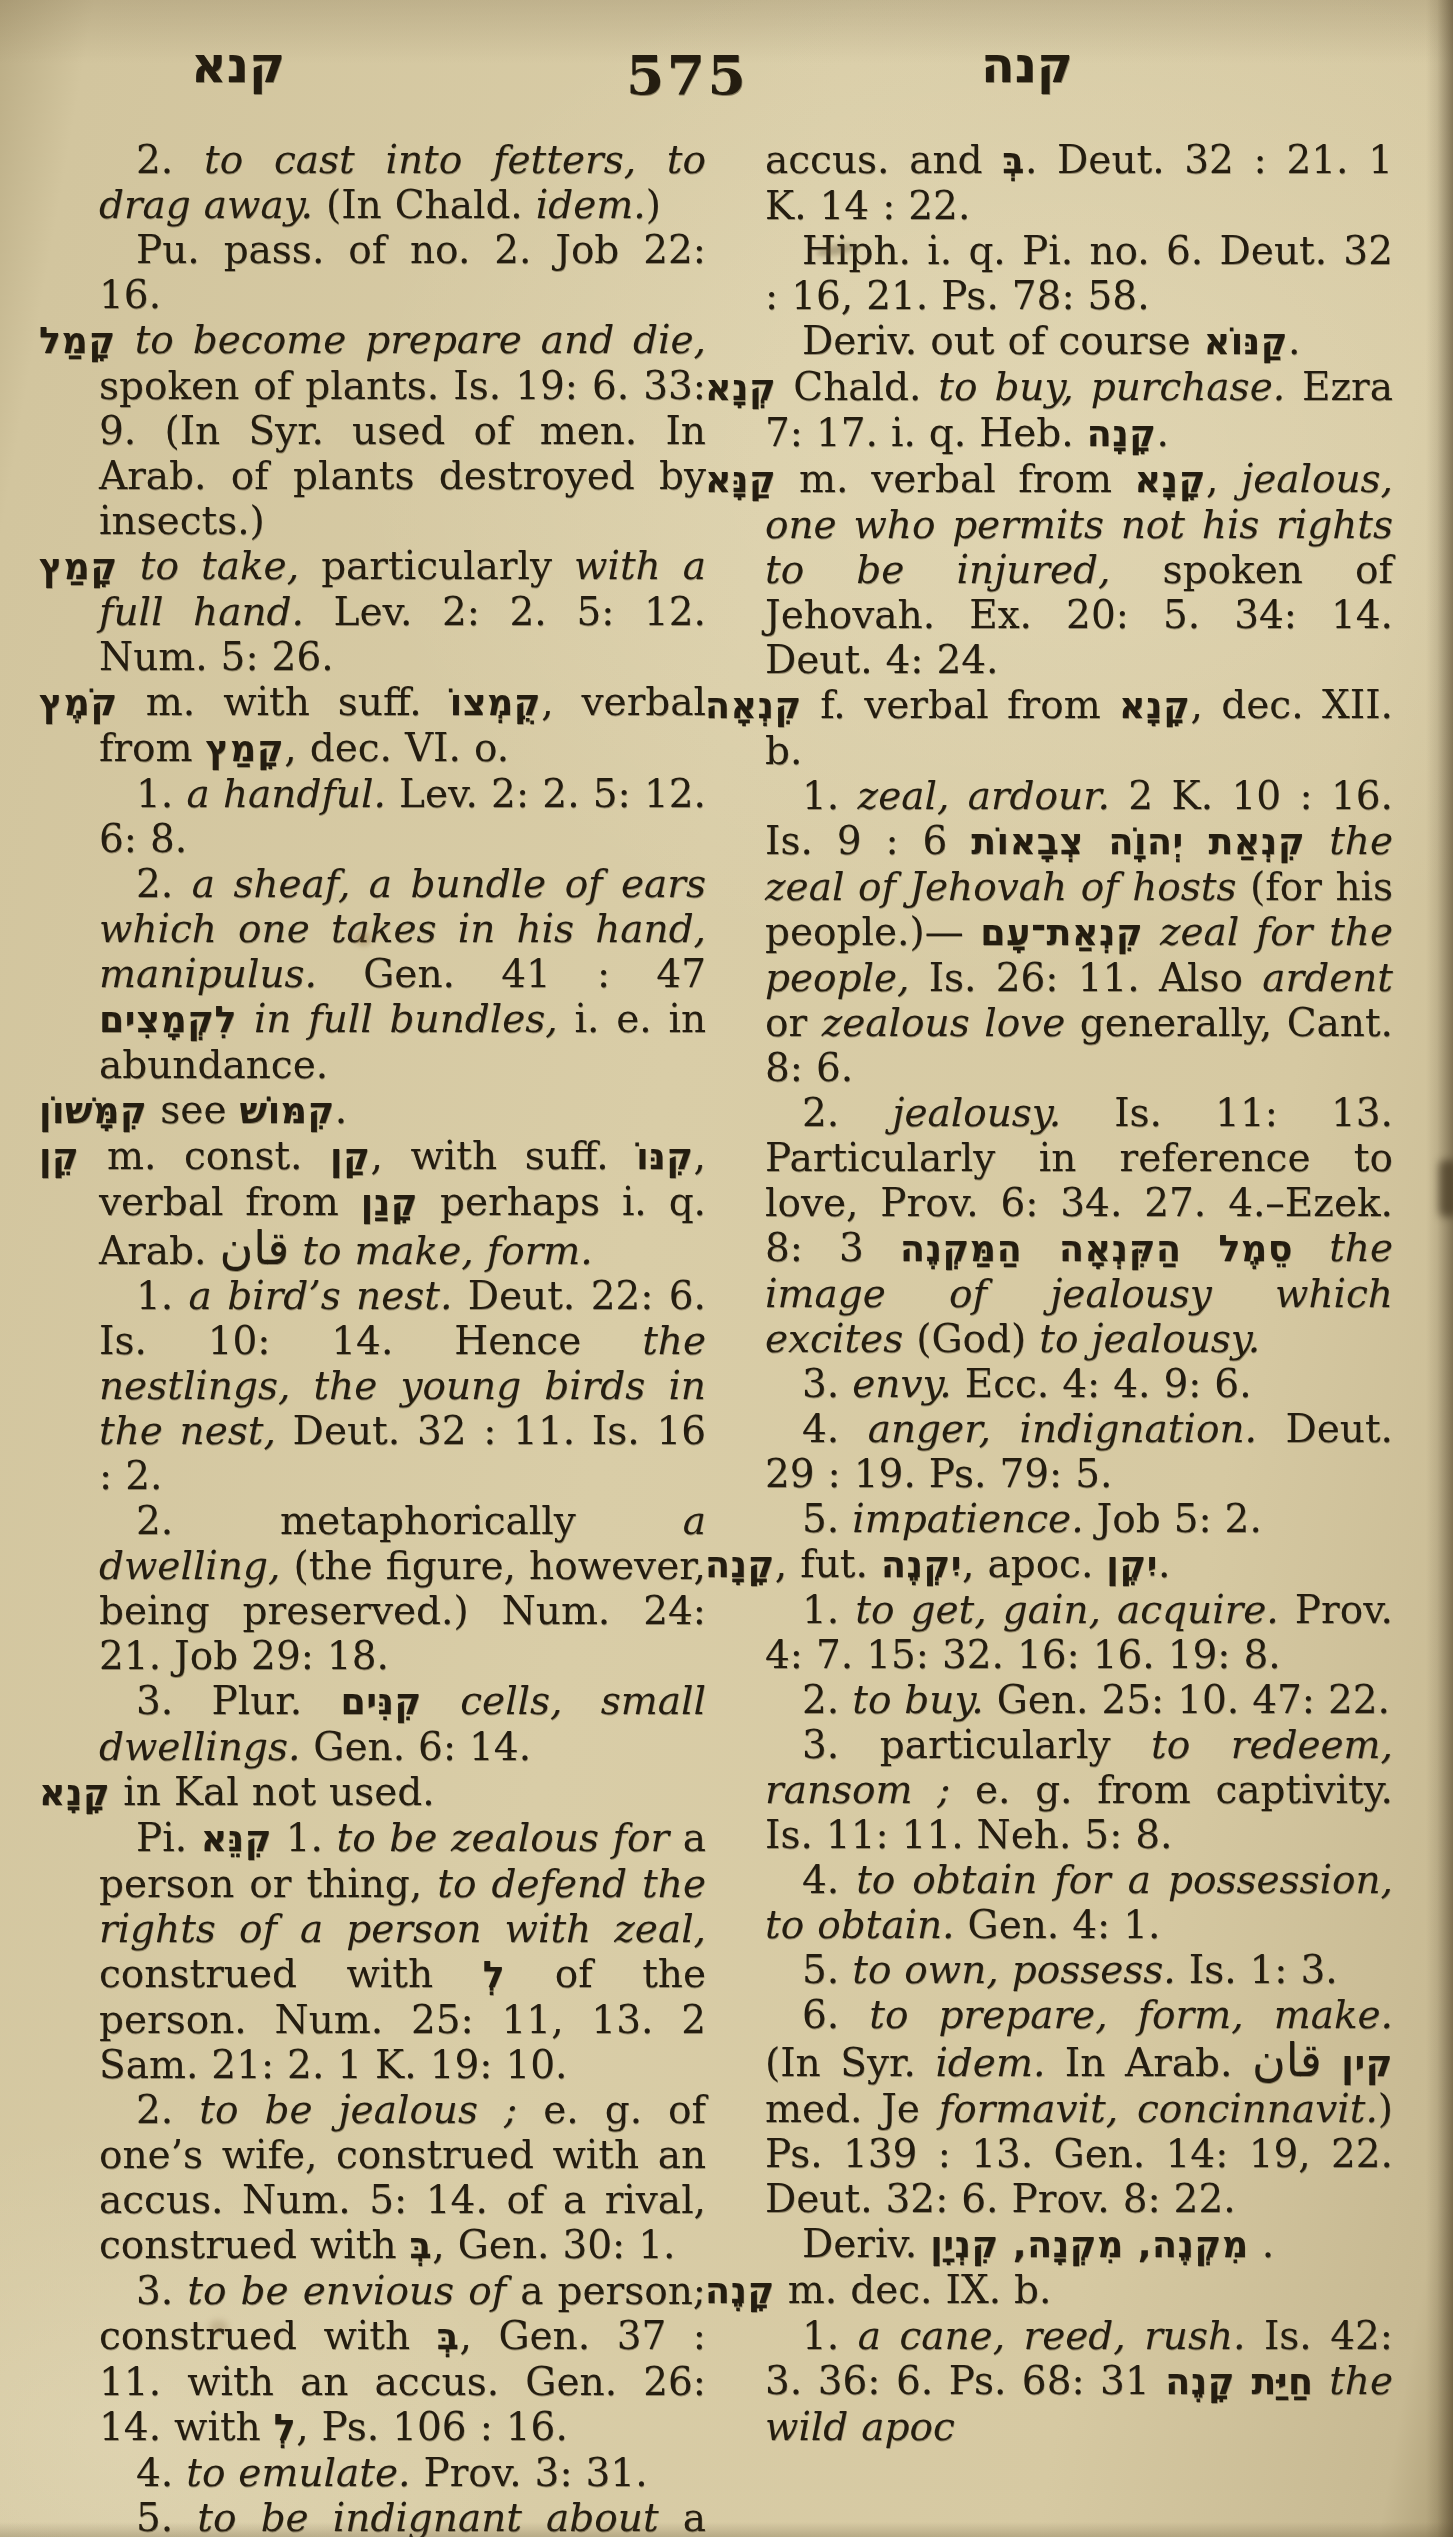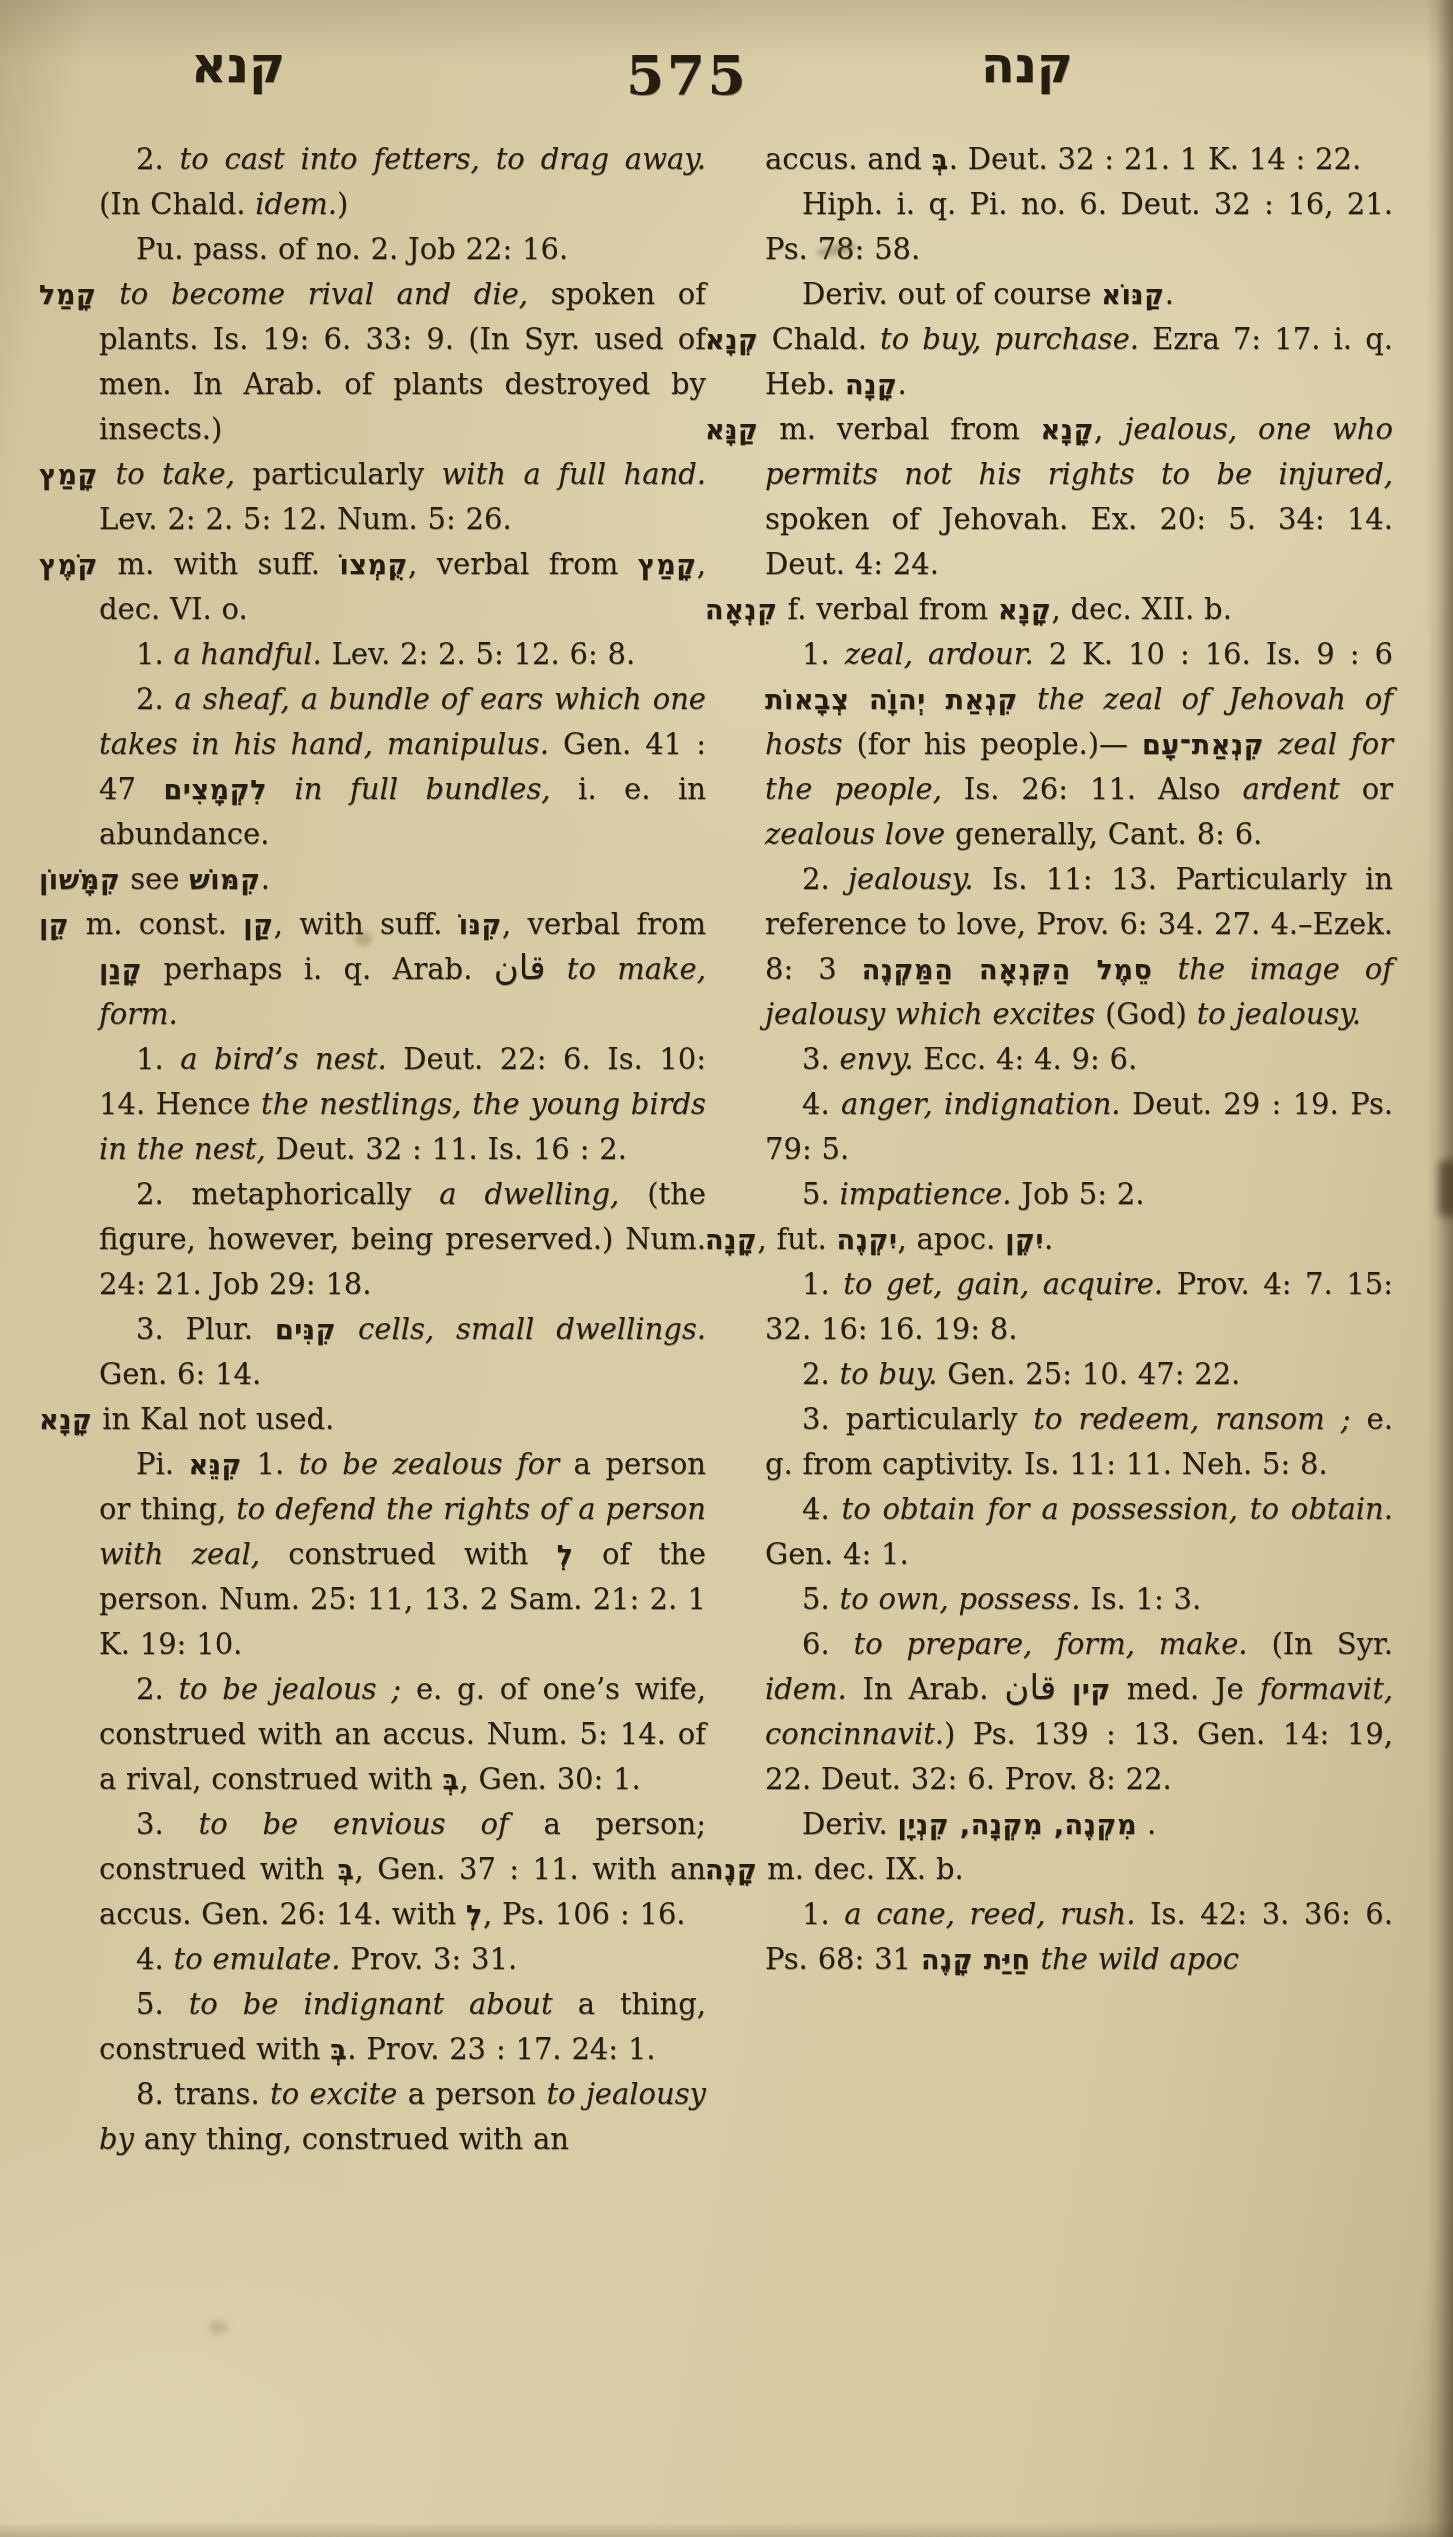--- a/index.html
+++ b/index.html
@@ -43,21 +43,21 @@
     font-size:55px;font-weight:700;letter-spacing:2.5px;
     text-shadow:0.6px 1px 0.6px rgba(40,30,12,0.45);
   }
 
   .col{position:absolute;top:137px;box-sizing:border-box;padding-left:60px;}
   .col.left{left:39px;width:667px;}
   .col.right{left:705px;width:688px;}
 
   .para{
     margin:0;
-    font-size:29px;
+    font-size:39px;
     line-height:45px;
     text-align:justify;
     text-shadow:0.4px 0.6px 0.4px rgba(42,32,14,0.38);
     word-spacing:0.6px;
   }
   .para.entry{text-indent:-60px;}
   .para.num{text-indent:37px;}
   .para.cont{text-indent:0;}
 
   .rn{font-style:normal;}
@@ -81,21 +81,21 @@
 <div class="page">
   <div class="header">
     <span class="head-heb left">קנא</span>
     <span class="page-num">575</span>
     <span class="head-heb right">קנה</span>
   </div>
 
   <div class="col left">
       <p class="para num"><span class="rn">2. </span><span class="it">to cast into fetters, to drag away.</span><span class="rn"> (In Chald. </span><span class="it">idem.</span><span class="rn">)</span></p>
       <p class="para num"><span class="rn">Pu. pass. of no. 2. Job 22: 16.</span></p>
-      <p class="para entry"><span class="he">קָמַל</span><span class="rn"> </span><span class="it">to become rival and die,</span><span class="rn"> spoken of plants. Is. 19: 6. 33: 9. (In Syr. used of men.  In Arab. of plants destroyed by insects.)</span></p>
+      <p class="para entry"><span class="he">קָמַל</span><span class="rn"> </span><span class="it">to become prepare and die,</span><span class="rn"> spoken of plants. Is. 19: 6. 33: 9. (In Syr. used of men.  In Arab. of plants destroyed by insects.)</span></p>
       <p class="para entry"><span class="he">קָמַץ</span><span class="rn"> </span><span class="it">to take,</span><span class="rn"> particularly </span><span class="it">with a full hand.</span><span class="rn"> Lev. 2: 2. 5: 12. Num. 5: 26.</span></p>
       <p class="para entry"><span class="he">קֹמֶץ</span><span class="rn"> m. with suff. </span><span class="he">קֻמְצוֹ</span><span class="rn">, verbal from </span><span class="he">קָמַץ</span><span class="rn">, dec. VI. o.</span></p>
       <p class="para num"><span class="rn">1. </span><span class="it">a handful.</span><span class="rn"> Lev. 2: 2. 5: 12. 6: 8.</span></p>
       <p class="para num"><span class="rn">2. </span><span class="it">a sheaf, a bundle of ears which one takes in his hand, manipulus.</span><span class="rn"> Gen. 41 : 47 </span><span class="he">לִקְמָצִים</span><span class="rn"> </span><span class="it">in full bundles,</span><span class="rn"> i. e. in abundance.</span></p>
       <p class="para entry"><span class="he">קִמָּשׁוֹן</span><span class="rn"> see </span><span class="he">קִמּוֹשׁ</span><span class="rn">.</span></p>
       <p class="para entry"><span class="he">קֵן</span><span class="rn"> m. const. </span><span class="he">קַן</span><span class="rn">, with suff. </span><span class="he">קִנּוֹ</span><span class="rn">, verbal from </span><span class="he">קָנַן</span><span class="rn"> perhaps i. q. Arab. </span><span class="ar">قان</span><span class="rn"> </span><span class="it">to make, form.</span></p>
       <p class="para num"><span class="rn">1. </span><span class="it">a bird’s nest.</span><span class="rn"> Deut. 22: 6. Is. 10: 14. Hence </span><span class="it">the nestlings, the young birds in the nest,</span><span class="rn"> Deut. 32 : 11. Is. 16 : 2.</span></p>
       <p class="para num"><span class="rn">2. metaphorically </span><span class="it">a dwelling,</span><span class="rn"> (the figure, however, being preserved.) Num. 24: 21. Job 29: 18.</span></p>
       <p class="para num"><span class="rn">3. Plur. </span><span class="he">קִנִּים</span><span class="rn"> </span><span class="it">cells, small dwellings.</span><span class="rn"> Gen. 6: 14.</span></p>
       <p class="para entry"><span class="he">קָנָא</span><span class="rn"> in Kal not used.</span></p>

